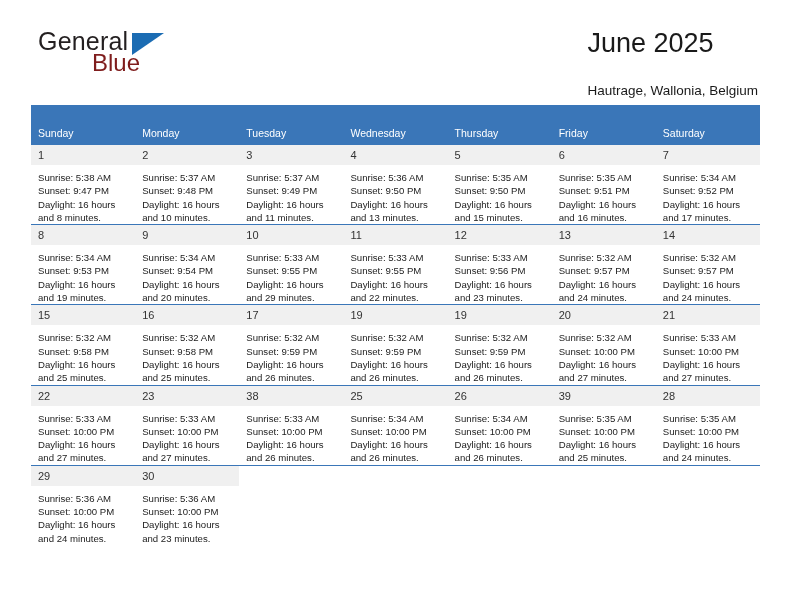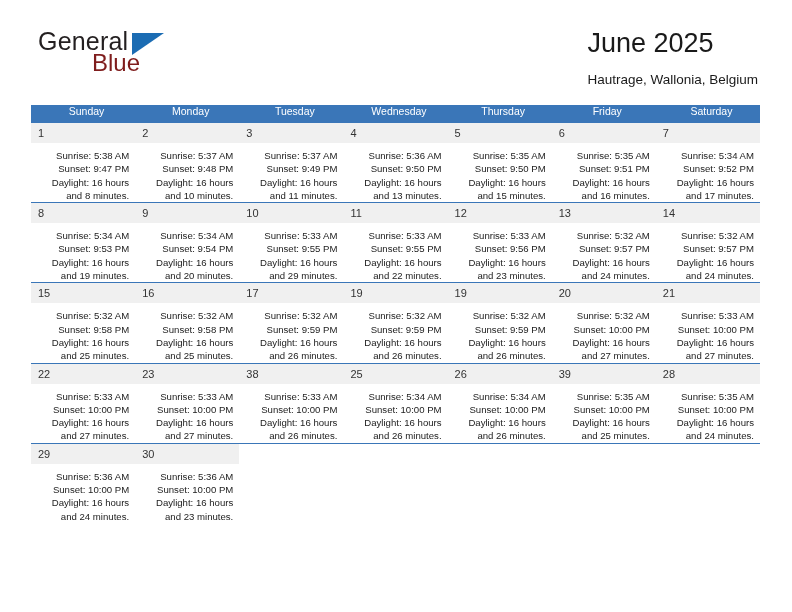--- a/index.html
+++ b/index.html
@@ -71,40 +71,40 @@
   .cal-title {
     font-size: 27px;
     color: #1a1a1a;
     line-height: 34px;
     white-space: nowrap;
   }
   .cal-subtitle {
     font-size: 13.5px;
     color: #1a1a1a;
     line-height: 20px;
-    margin-top: 10px;
+    margin-top: 21px;
     white-space: nowrap;
   }
 
   
   .calendar {
     position: absolute;
     left: 31px;
     top: 105px;
     width: 729px;
     border-collapse: collapse;
     table-layout: fixed;
   }
   .calendar th {
     background: #3a76b8;
     color: #ffffff;
     font-size: 10.5px;
     font-weight: normal;
-    text-align: center;
-    padding: 0 0 5px 7px;
+    text-align: left;
+    padding: 22px 0 5px 7px;
     height: 11px;
     border: none;
   }
   .calendar td {
     vertical-align: top;
     padding: 0;
     border: none;
     border-top: 1px solid #3a76b8;
     height: 79px;
     background: #ffffff;
@@ -119,21 +119,20 @@
   }
   .daynum.empty {
     background: transparent;
     color: transparent;
   }
   .cellbody {
     padding: 6px 6px 0 7px;
     font-size: 9.6px;
     line-height: 13.3px;
     color: #222222;
-    text-align: right;
   }
   .cellbody div {
     white-space: nowrap;
   }
   .cell-empty .cellbody { visibility: hidden; }
 </style>
 </head>
 <body>
 
 <div class="page">

